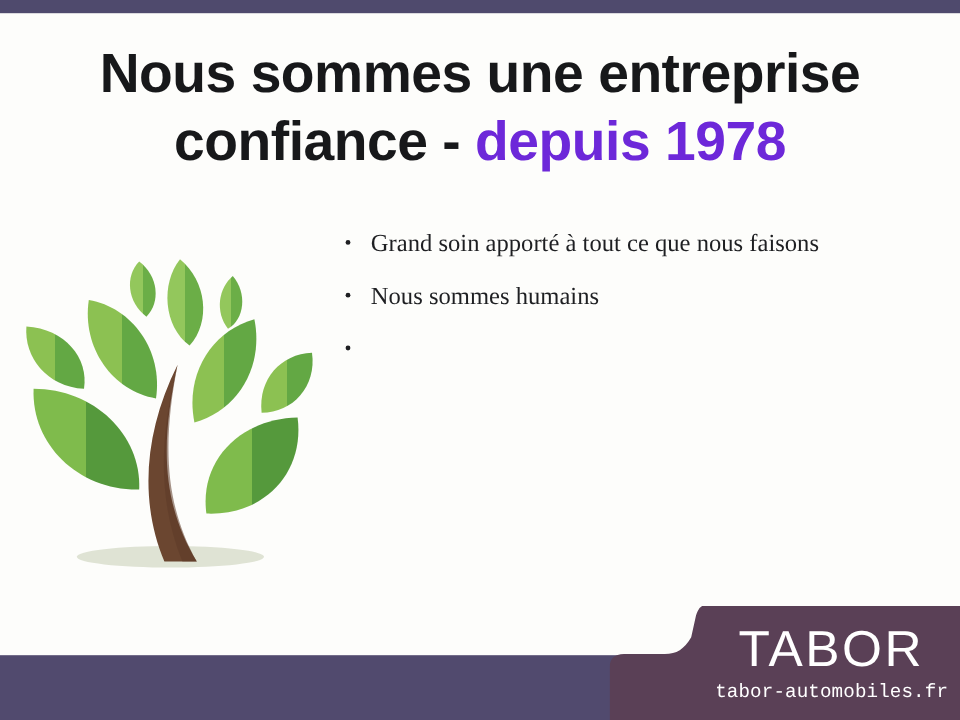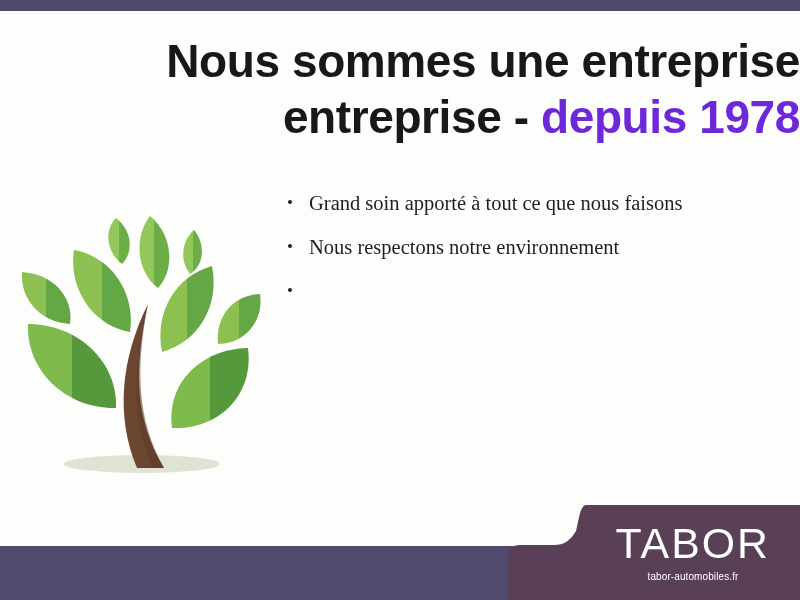--- a/index.html
+++ b/index.html
@@ -32,27 +32,27 @@
     display:flex;flex-direction:column;align-items:center;
     justify-content:center;padding-left:78px;box-sizing:border-box;
   }
   .logo-word{
     color:#ffffff;font-size:42px;letter-spacing:1px;
     font-weight:400;line-height:1;
     font-family:"Liberation Sans", sans-serif;
     transform:scaleX(1.02);
   }
   .logo-tagline{
-    color:#ffffff;font-size:10px;line-height:1;margin-top:7px;
-    letter-spacing:0.1px;font-family:Liberation Sans, sans-serif;
+    color:#ffffff;font-size:16px;line-height:1;margin-top:7px;
+    letter-spacing:0.1px;font-family:Liberation Mono, monospace;
   }
   
   .title{
     position:absolute;left:0;top:33px;width:800px;
-    text-align:right;
+    text-align:center;
     font-size:46px;font-weight:bold;line-height:1.22;
     letter-spacing:-0.4px;
     color:#17181a;
     font-family:"Liberation Sans", sans-serif;
   }
   .title .accent{color:#6d28d9;}
   
   .bullets{
     position:absolute;left:284px;top:191px;width:500px;
     margin:0;padding:0;list-style:none;
@@ -77,21 +77,21 @@
 </style>
 </head>
 <body>
 
 <div class="slide">
 
   <div class="top-band"></div>
 
   <div class="title">
     <span>Nous sommes une entreprise</span><br>
-    <span>entreprise -</span>
+    <span>confiance -</span>
     <span class="accent">depuis 1978</span>
   </div>
 
   <div class="tree">
     <svg width="268" height="310" viewBox="0 0 268 310" xmlns="http://www.w3.org/2000/svg">
       <defs>
         <linearGradient id="lf1" x1="0" y1="0" x2="1" y2="0">
           <stop offset="50%" stop-color="#8cc152"></stop>
             <stop offset="50%" stop-color="#63a844"></stop>
         </linearGradient>
@@ -133,21 +133,21 @@
     </svg>
   </div>
 
   <ul class="bullets">
     <li>
       <span class="dot"></span>
       <span>Grand soin apporté à tout ce que nous faisons</span>
     </li>
     <li>
       <span class="dot"></span>
-      <span>Nous respectons notre environnement</span>
+      <span>Nous sommes humains</span>
     </li>
     <li>
       <span class="dot"></span>
     </li>
   </ul>
 
   <div class="bottom-band"></div>
 
   <div class="logo-panel">
     <svg width="292" height="95" viewBox="0 0 292 95" xmlns="http://www.w3.org/2000/svg">

